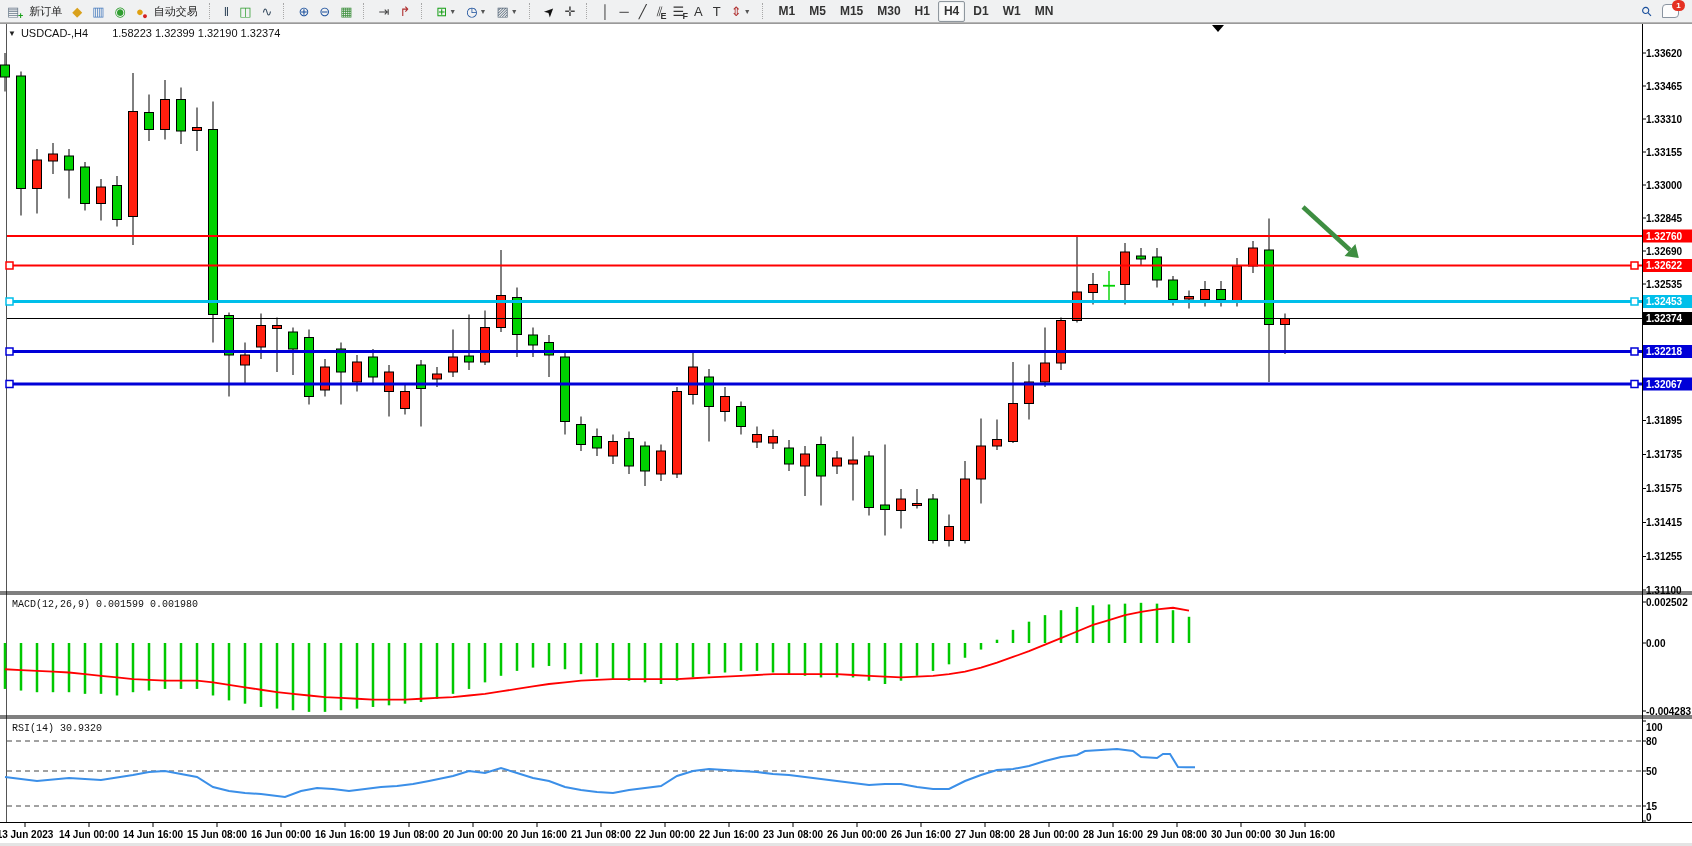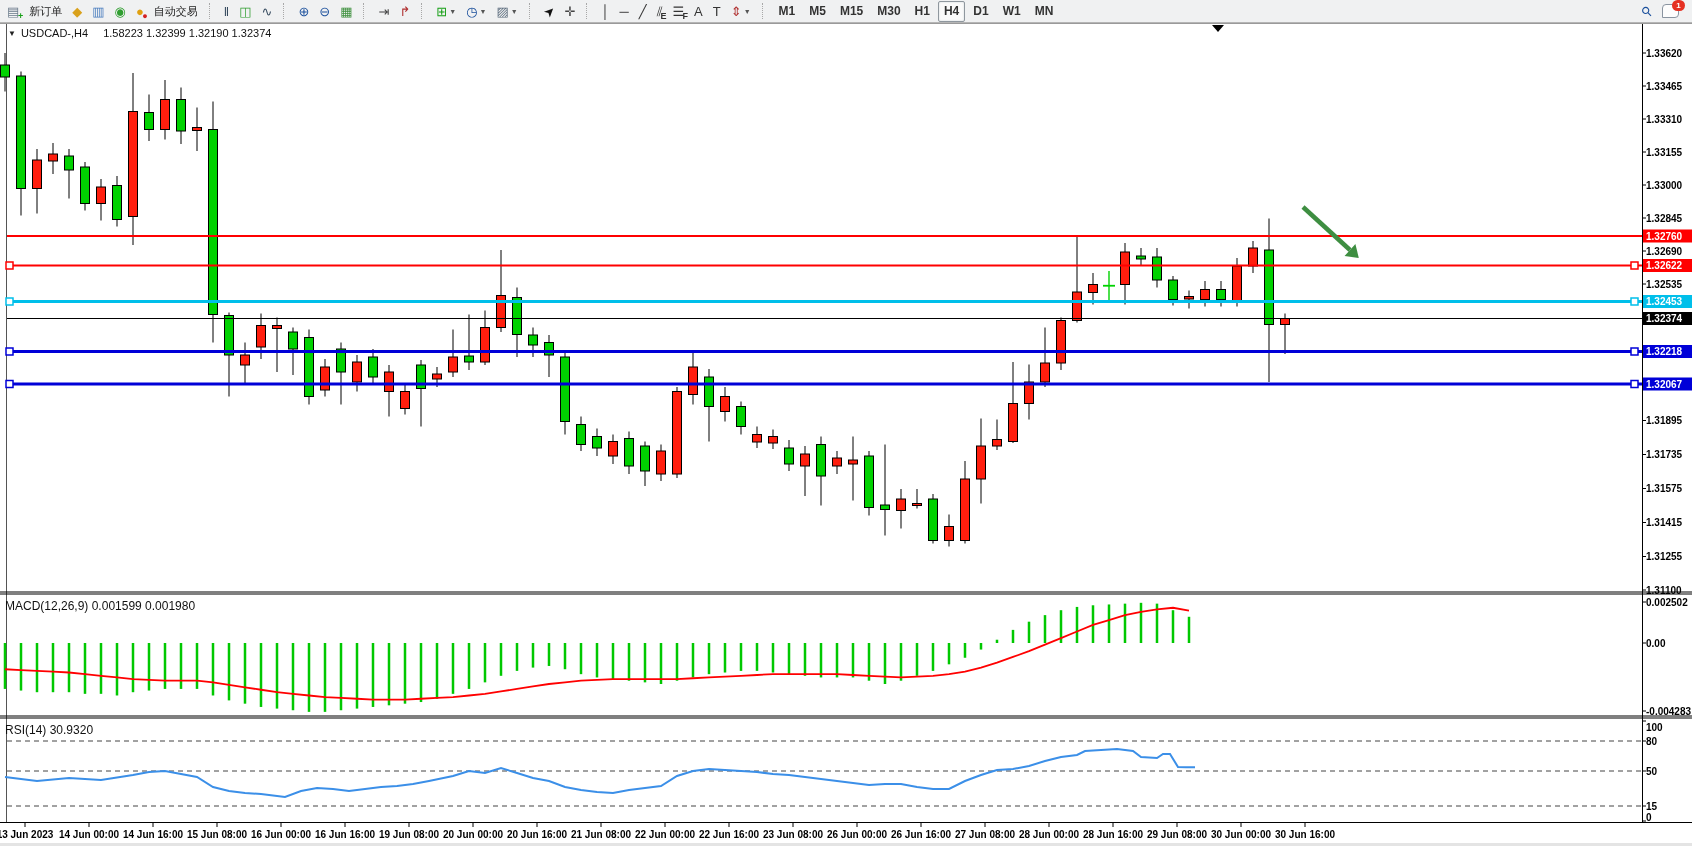--- a/index.html
+++ b/index.html
@@ -19,22 +19,22 @@
   .tb-label{margin-left:10px;font-size:11px;}
   .tf-btn{font-size:12px;font-weight:bold;color:#333;padding:0 5px;}
   #tb-right{margin-left:auto;display:flex;align-items:center;margin-right:6px;}
   #chat-icon{position:relative;width:15px;height:12px;border:1.5px solid #8a94a0;border-radius:4px 4px 4px 0;background:#fdfdfd;}
   #chat-badge{position:absolute;top:-5px;right:-7px;min-width:11px;height:11px;border-radius:6px;background:#e53022;color:#fff;
               font-size:8px;font-weight:bold;text-align:center;line-height:11px;padding:0 1px;}
   
   #chartwin{position:absolute;top:23px;left:0;width:1692px;height:823px;background:#fff;}
   #titlebar{position:absolute;top:4px;left:8px;font-size:11px;color:#111;z-index:4;display:flex;align-items:center;}
   #title-tri{font-size:8px;color:#222;margin-right:5px;}
-  #titlebar b{font-weight:normal;margin-right:15px;}
-  .ind-label{position:absolute;left:5px;font-size:12px;color:#111;z-index:4;}
+  #titlebar b{font-weight:normal;margin-right:24px;}
+  .ind-label{position:absolute;left:12px;font-size:10px;color:#111;z-index:4;font-family:Liberation Mono, monospace;}
   #macd-label{top:576px;}
   #rsi-label{top:700px;}
   svg{position:absolute;top:0;left:0;}
   text{font-family:"Liberation Sans",sans-serif;}
 </style>
 </head>
 <body>
 
 <div id="app">
   <div id="toolbar">

